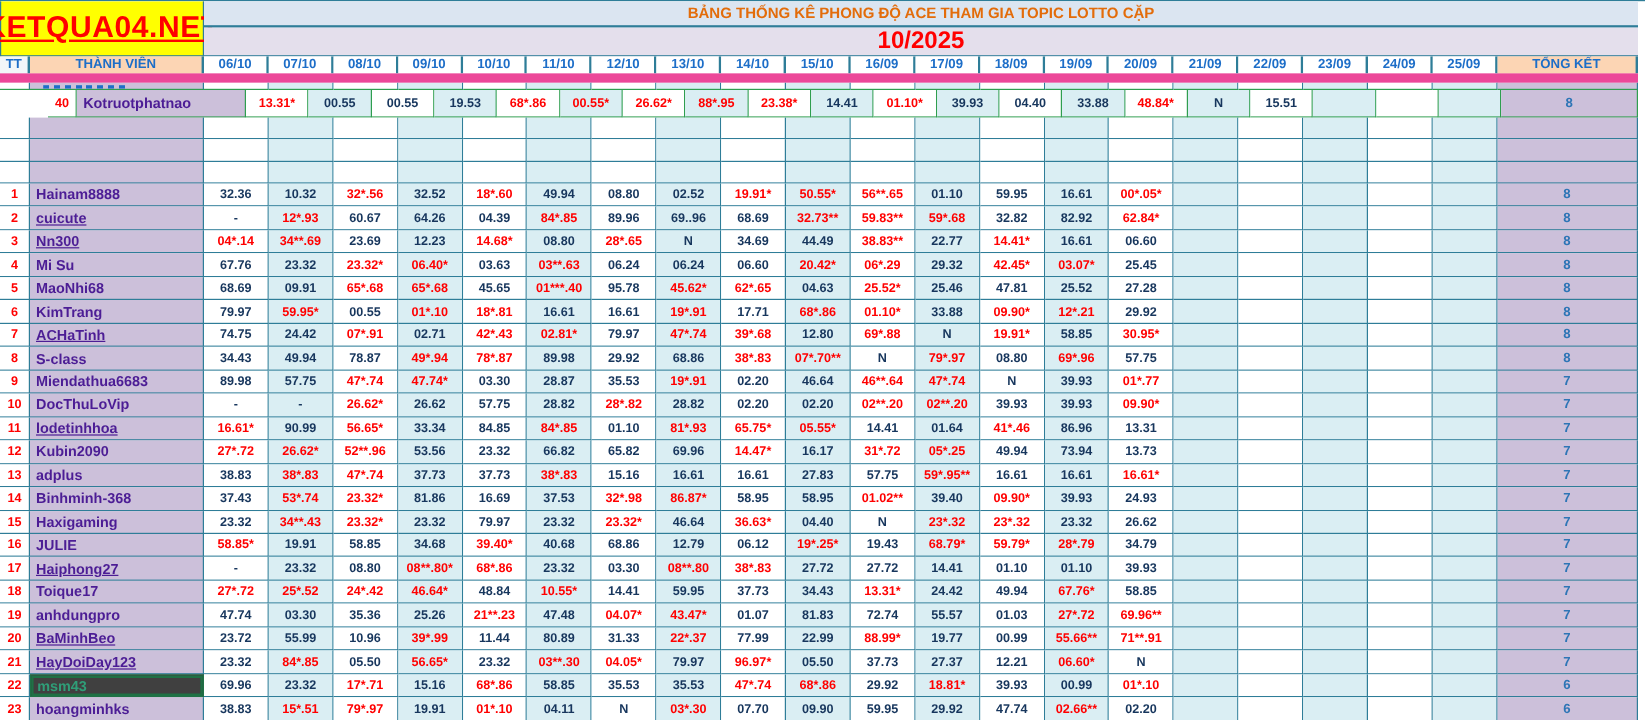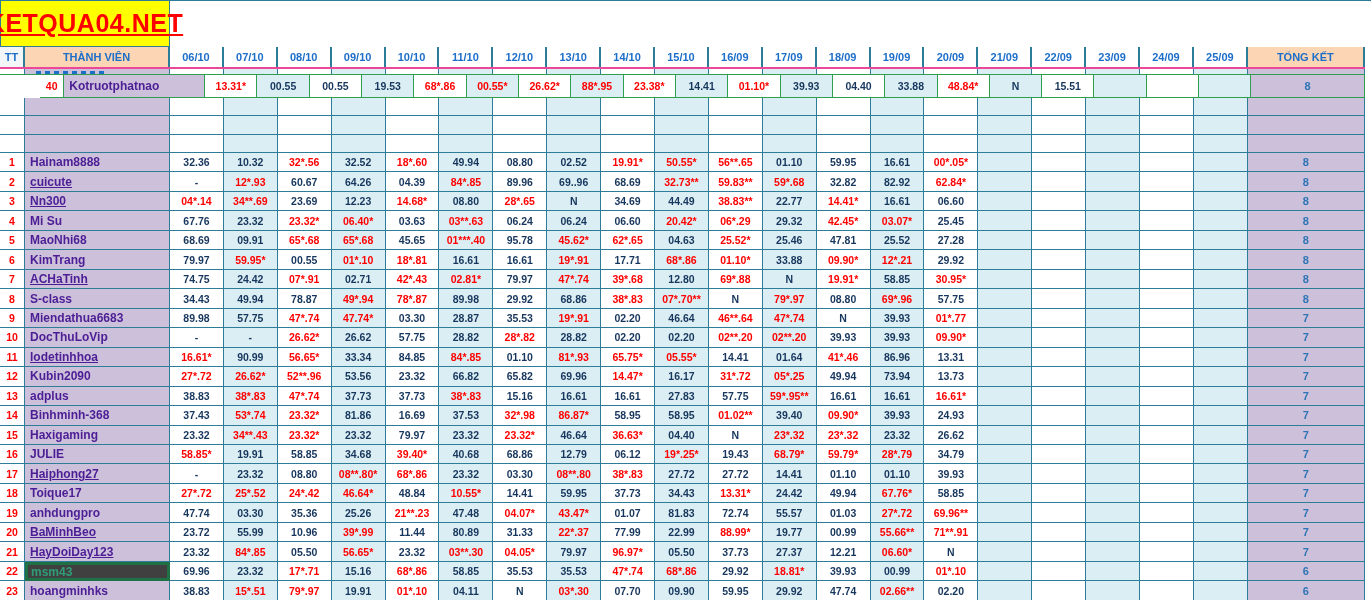--- a/index.html
+++ b/index.html
@@ -36,21 +36,21 @@
     height:22px;background:#dbe5f1;border-bottom:2px solid #2e7d98;
     display:flex;align-items:center;justify-content:center;
     color:#e36c0a;font-weight:bold;font-size:12.5px;
   }
   .month-row{
     height:24px;background:#e4dfec;border-bottom:1px solid #2e7d98;
     display:flex;align-items:center;justify-content:center;
     color:#ff0000;font-weight:bold;font-size:20px;
   }
   
-  .head-row{height:22px;border-bottom:2px solid #ec4899;}
+  .head-row{height:22px;border-bottom:8px solid #ec4899;}
   .head-row .cell{border-right:2px solid #2e7d98;border-bottom:none;background:#ffffff;color:#1d6ec8;font-size:11px;}
   .head-tt{background:#f2f6f9 !important;}
   .head-peach{background:#fcd5b4 !important;}
 
   
   .r-data{height:19.48px;}
   .r-40{height:23px;padding-left:40px;}
   .r-40 .cell{border-color:#2f9e4f;}
   .r-gap{height:18.33px;}
   .r-clip{height:6px;}
@@ -76,20 +76,22 @@
     background:repeating-linear-gradient(90deg,#1d6ec8 0 5px,transparent 5px 9px);
   }
 </style>
 </head>
 <body>
 
 <div class="app">
   <div class="top">
     <div class="logo">KETQUA04.NET</div>
     <div class="top-right">
+      <div class="title-row">BẢNG THỐNG KÊ PHONG ĐỘ ACE THAM GIA TOPIC  LOTTO CẶP</div>
+      <div class="month-row">10/2025</div>
     </div>
   </div>
 
   <div class="grid">
     <div class="row head-row">
       <div class="cell w-tt head-tt">TT</div>
       <div class="cell w-m head-peach">THÀNH VIÊN</div>
 
       <div class="cell w-d">06/10</div>
         <div class="cell w-d">07/10</div>

